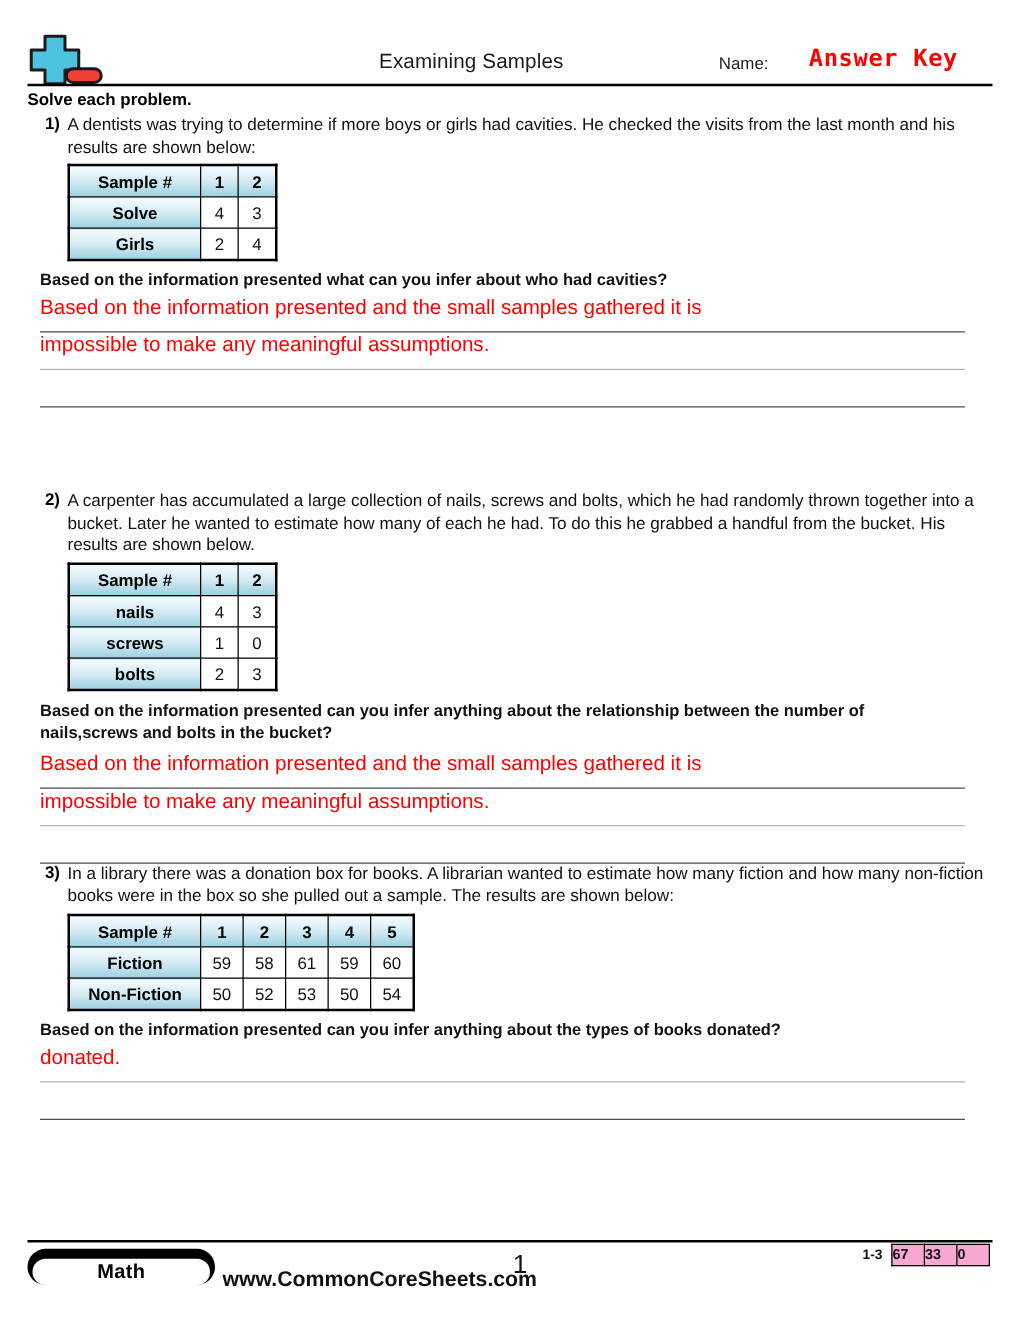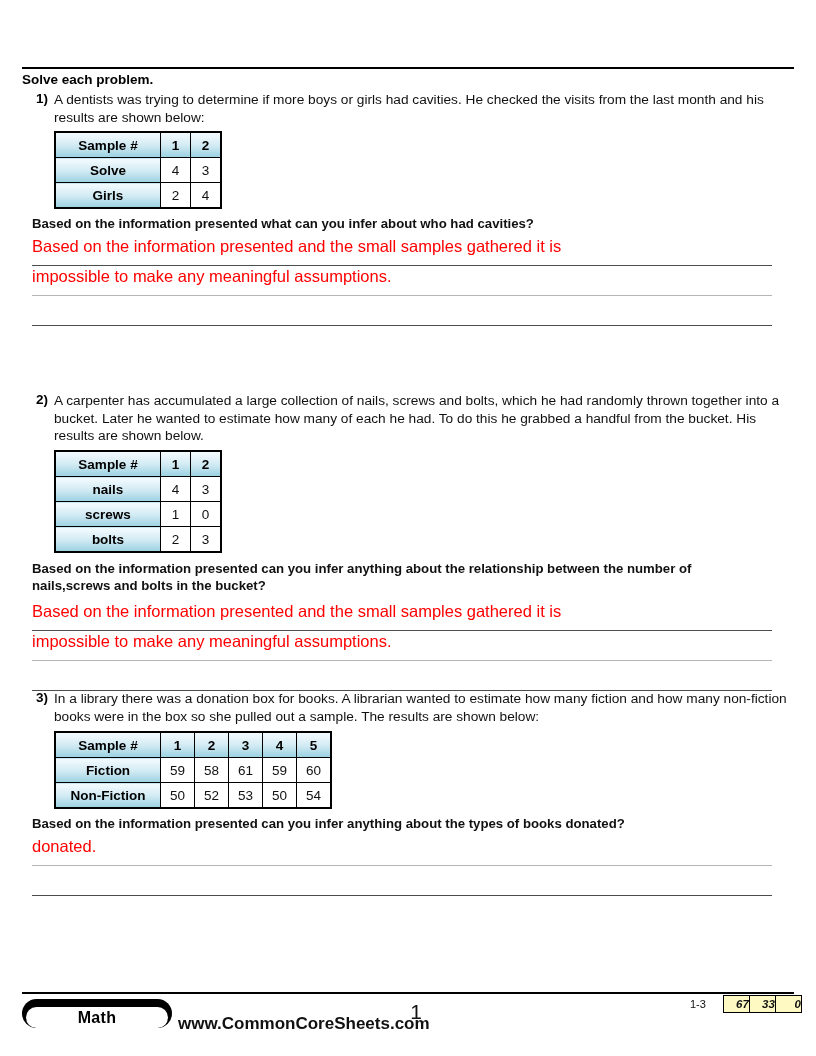--- a/index.html
+++ b/index.html
@@ -219,45 +219,55 @@
   .score-wrap {
     position: absolute;
     left: 690px;
     top: 995px;
     display: flex;
     align-items: center;
     height: 18px;
   }
   .score-range {
     font-size: 11px;
-    font-weight: normal;
-    color: #111111;
-    margin-right: 17px;
+    font-weight: bold;
+    color: #111111;
+    margin-right: 7px;
   }
   .score-boxes { display: flex; }
   .score-boxes .sbox {
     border: 1px solid #000000;
     border-right: none;
     width: 25px;
     height: 16px;
     line-height: 16px;
-    text-align: right;
+    text-align: left;
     font-size: 11.5px;
     font-weight: bold;
     color: #111111;
-    background: #fef9c3;
-    font-style: italic;
+    background: #f9a8d4;
   }
   .score-boxes .sbox:last-child { border-right: 1px solid #000000; }
 </style>
 </head>
 <body>
 
 <div class="page">
 
+  <div class="header">
+    <div class="logo">
+      <svg width="62" height="42" viewBox="0 0 62 42">
+        <path d="M14 3 H30 V14 H41 V30 H30 V41 H14 V30 H3 V14 H14 Z" fill="#4ec3e0" stroke="#1a1a1a" stroke-width="2.4" stroke-linejoin="round"></path>
+        <rect x="31" y="29" width="28" height="11" rx="5.5" fill="#ef4136" stroke="#1a1a1a" stroke-width="2.4"></rect>
+      </svg>
+    </div>
+    <div class="worksheet-title">Examining Samples</div>
+    <div class="name-label">Name:</div>
+    <div class="answer-key">Answer Key</div>
+  </div>
   <div class="header-rule"></div>
   <div class="instructions">Solve each problem.</div>
 
   <div class="problem" style="top:91px;">
     <div class="pnum">1)</div>
     <div class="ptext">A dentists was trying to determine if more boys or girls had cavities. He checked the visits from the last month and his results are shown below:</div>
   </div>
   <table class="dtable" style="left:54px; top:131px;">
     <tbody>
         <tr>

